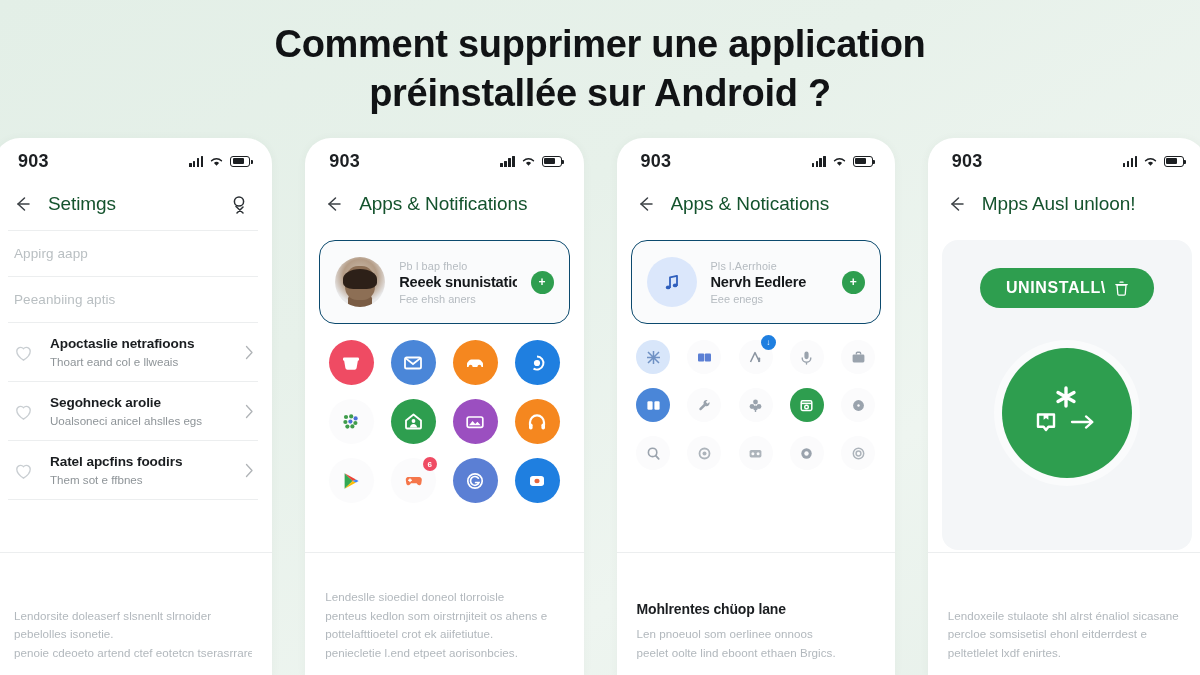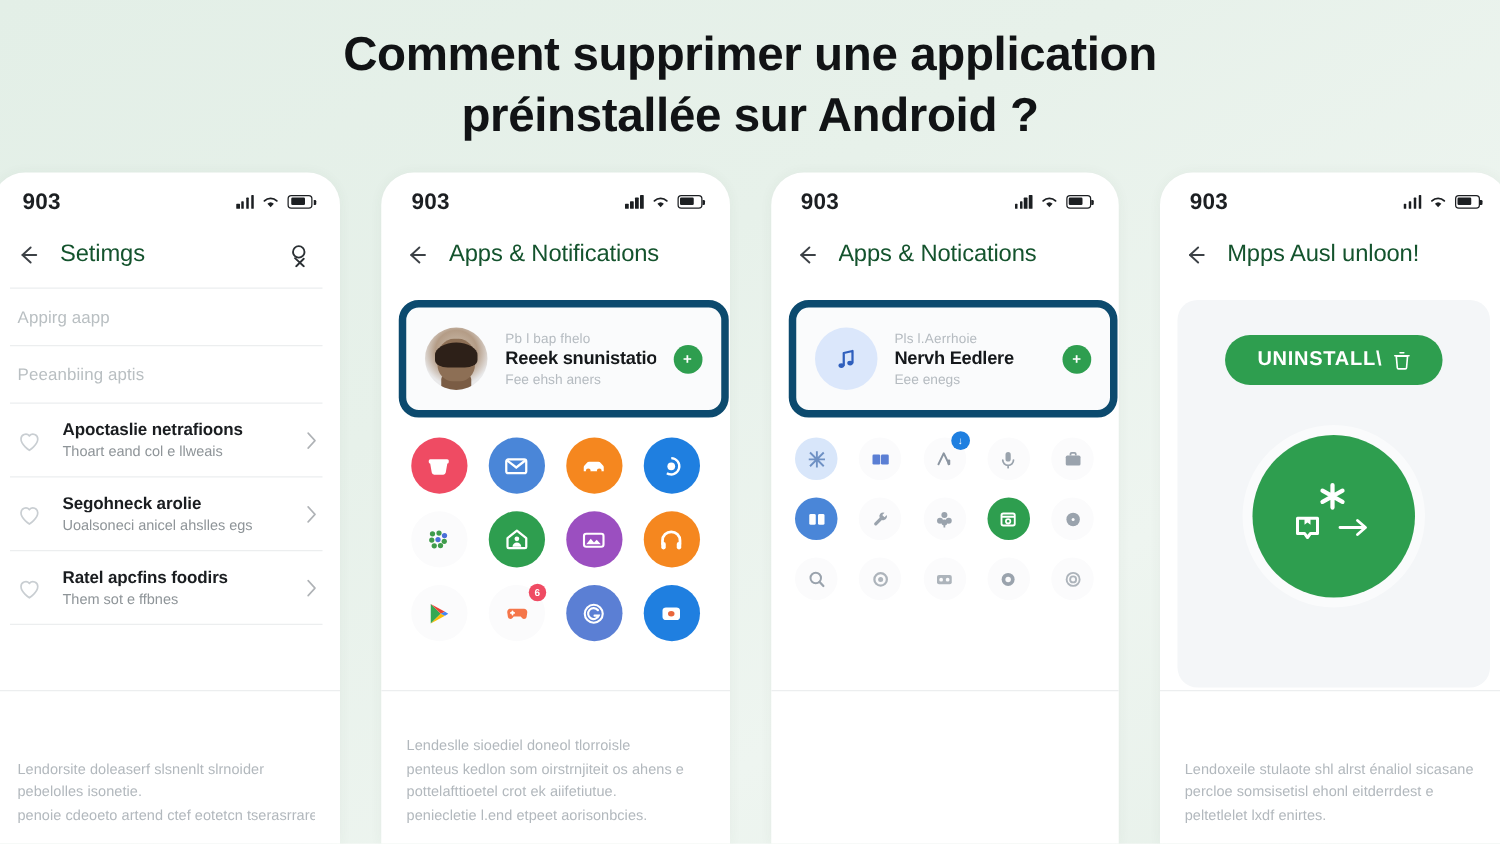--- a/index.html
+++ b/index.html
@@ -110,23 +110,23 @@
     letter-spacing: -0.1px; white-space: nowrap; overflow: hidden;
   }
   .setting-sub {
     font-size: 11.6px; color: #8e9498; margin-top: 4px;
     white-space: nowrap; overflow: hidden;
   }
   .chev { width: 9px; height: 15px; flex: 0 0 auto; opacity: .55; }
 
   
   .card {
-    margin: 10px 1px 0 14px;
+    margin: 10px 14px 0 14px;
     background: #fafbfc;
-    border: 6px solid #0c4a6e;
+    border: 1px solid #0c4a6e;
     border-radius: 16px;
     padding: 16px 15px;
     display: flex; align-items: center; gap: 14px;
     position: relative;
   }
   .card-avatar {
     width: 50px; height: 50px; border-radius: 50%;
     flex: 0 0 auto; overflow: hidden;
     background: radial-gradient(circle at 50% 38%, #cfc3b4 0%, #b49c86 42%, #e9e9ea 70%);
     position: relative;
@@ -690,20 +690,27 @@
               <svg width="17" height="17" viewBox="0 0 17 17">
                 <circle cx="8.5" cy="8.5" r="5.2" stroke="#adb4bb" stroke-width="1.5" fill="none"></circle>
                 <circle cx="8.5" cy="8.5" r="2.4" stroke="#adb4bb" stroke-width="1.5" fill="none"></circle>
               </svg>
             </div>
           </div>
       </div>
     </div>
 
     <div class="footer-divider"></div>
+    <div class="caption">
+      <div class="caption-heading">Mohlrentes chüop lane</div>
+      <div class="caption-body">
+        <span>Len pnoeuol som oerlinee onnoos</span>
+        <span>peelet oolte lind eboont ethaen Brgics.</span>
+      </div>
+    </div>
   </div>
 
   <div class="panel">
     <div class="statusbar">
       <div class="status-time">903</div>
       <div class="status-icons">
         <span class="ico-signal">
             <i></i>
             <i></i>
             <i></i>

